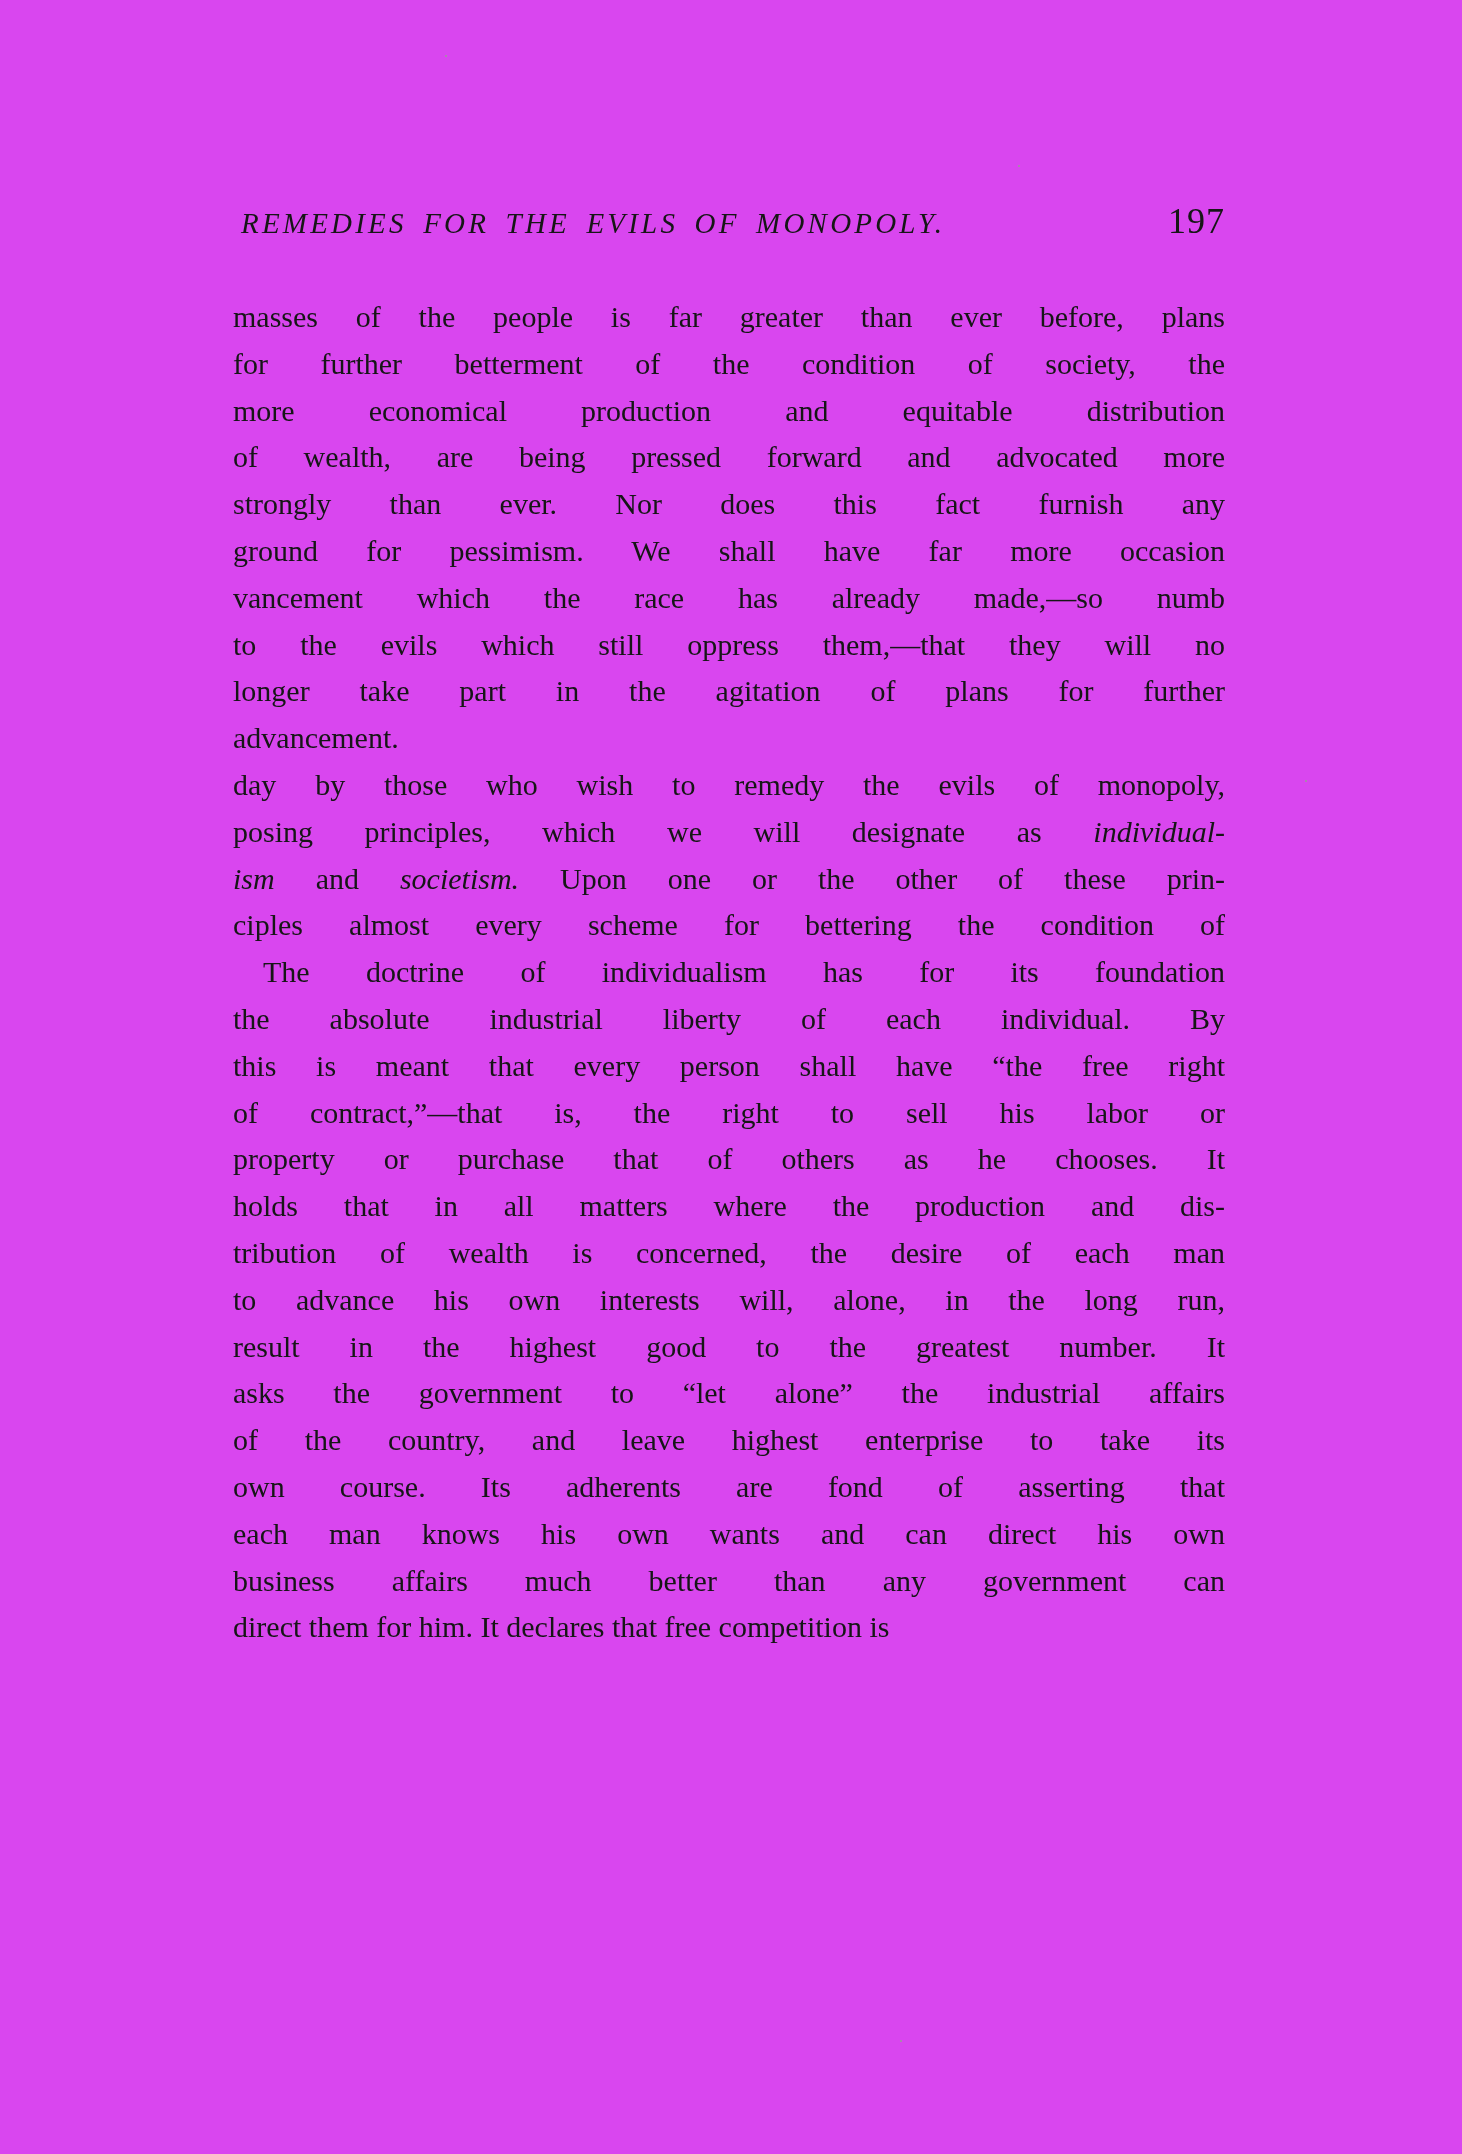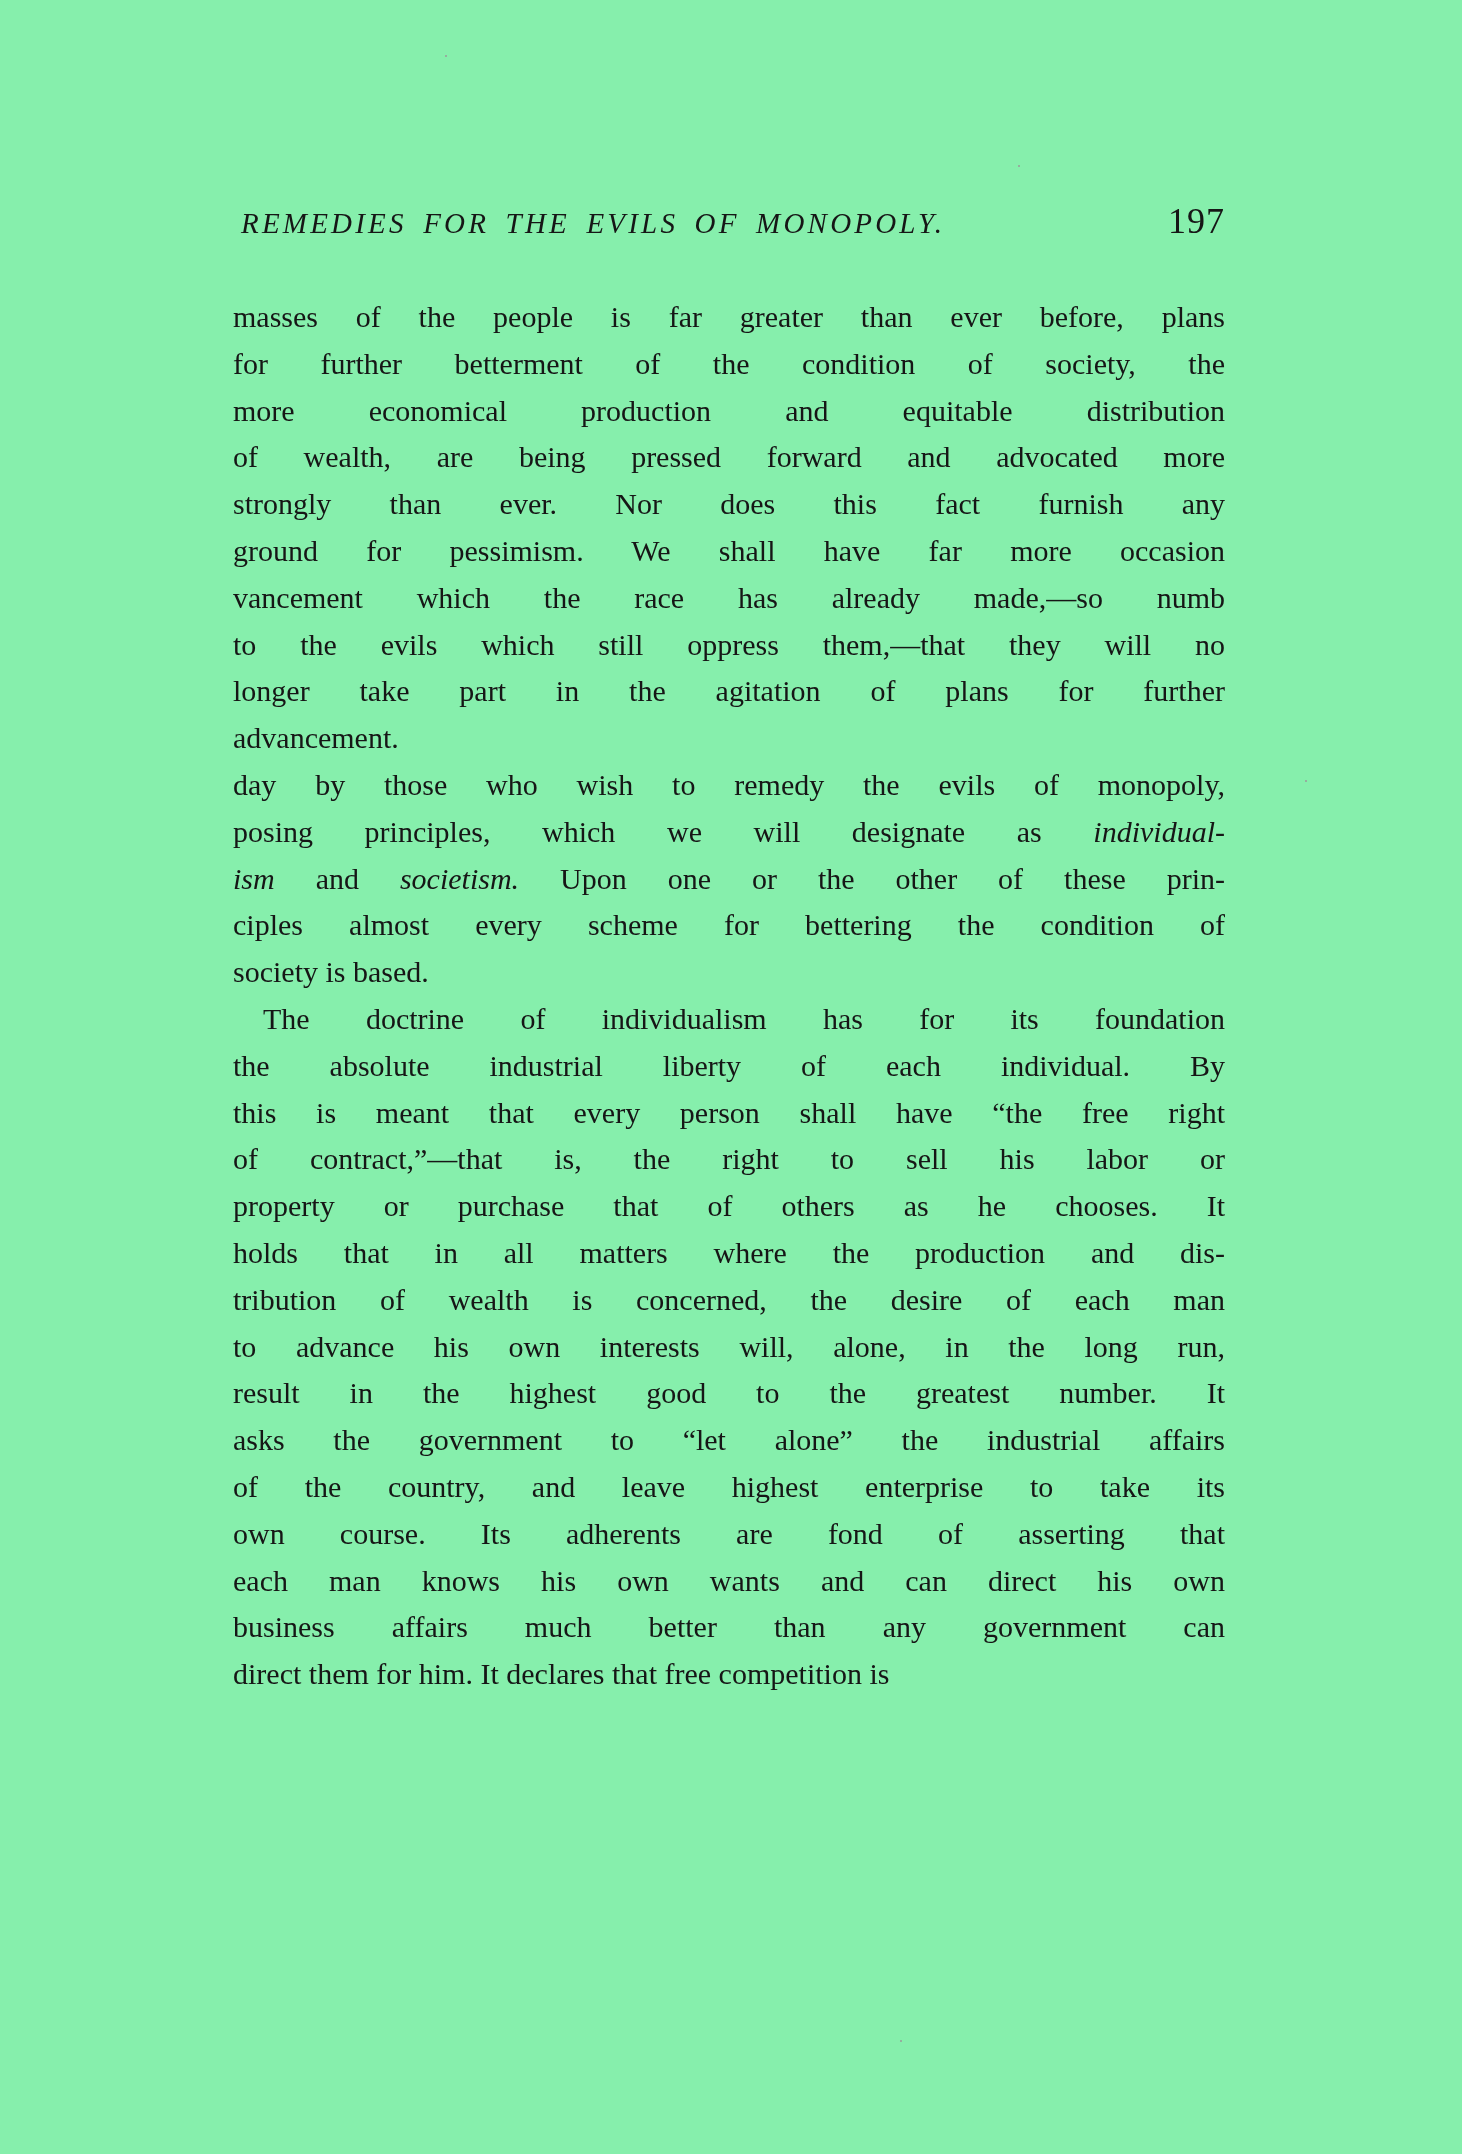--- a/index.html
+++ b/index.html
@@ -13,21 +13,21 @@
       position: relative;
       overflow: hidden;
       color: #161616;
       font-family: "Liberation Serif", "DejaVu Serif", serif;
     }
     .page {
       position: absolute;
       left: 0; top: 0;
       width: 1462px;
       height: 2154px;
-      background: #86efac;
+      background: #d946ef;
     }
     .running-head {
       position: absolute;
       left: 233px;
       width: 992px;
       top: 200px;
       height: 50px;
       display: flex;
       justify-content: space-between;
       align-items: baseline;
@@ -102,21 +102,20 @@
         <span class="line"><span>vancement which the race has already made,—so numb</span></span>
         <span class="line"><span>to the evils which still oppress them,—that they will no</span></span>
         <span class="line"><span>longer take part in the agitation of plans for further</span></span>
         <span class="line last"><span>advancement.</span></span>
       </div>
       <div class="paragraph">
         <span class="line"><span>day by those who wish to remedy the evils of monopoly,</span></span>
         <span class="line"><span>posing principles, which we will designate as </span><span class="em">individual-</span></span>
         <span class="line"><span class="em">ism</span><span> and </span><span class="em">societism.</span><span> Upon one or the other of these prin-</span></span>
         <span class="line"><span>ciples almost every scheme for bettering the condition of</span></span>
-        <span class="line last"><span>society is based.</span></span>
       </div>
       <div class="paragraph">
         <span class="line indent"><span>The doctrine of individualism has for its foundation</span></span>
         <span class="line"><span>the absolute industrial liberty of each individual. By</span></span>
         <span class="line"><span>this is meant that every person shall have “the free right</span></span>
         <span class="line"><span>of contract,”—that is, the right to sell his labor or</span></span>
         <span class="line"><span>property or purchase that of others as he chooses. It</span></span>
         <span class="line"><span>holds that in all matters where the production and dis-</span></span>
         <span class="line"><span>tribution of wealth is concerned, the desire of each man</span></span>
         <span class="line"><span>to advance his own interests will, alone, in the long run,</span></span>

